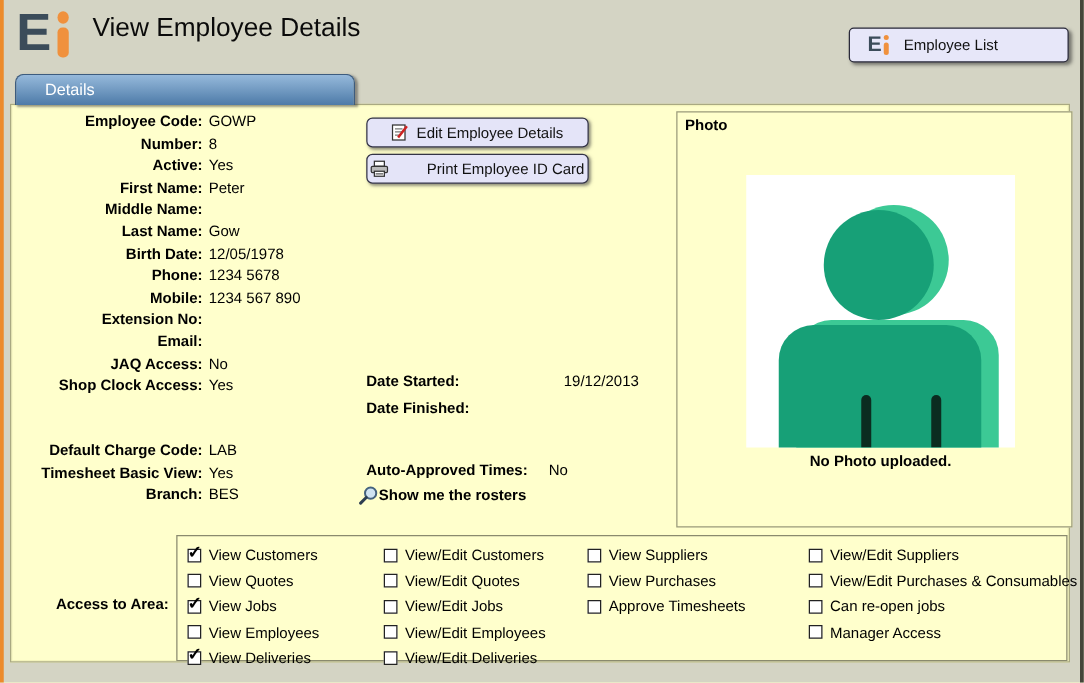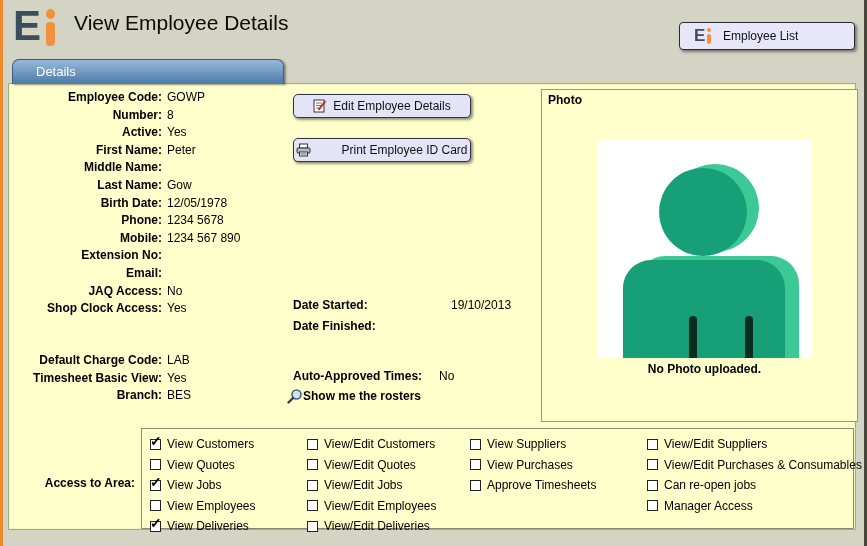--- a/index.html
+++ b/index.html
@@ -60,21 +60,21 @@
   .fields-b { position:absolute; left:0; top:268px; }
 
   .btn {
     position:absolute; left:284px; width:178px; height:24px;
     background:#e4e4f8; border:1px solid #333347; border-radius:5px;
     box-shadow:1.5px 1.5px 2.5px rgba(60,60,60,0.55);
     display:flex; align-items:center; justify-content:center; gap:6px;
     font-size:12px; color:#111; cursor:pointer;
   }
   .btn-edit { top:10px; }
-  .btn-print { top:54px;gap:30px; }
+  .btn-print { top:39px;gap:30px; }
 
   .dates { position:absolute; left:284px; top:214px; }
   .drow { height:21px; line-height:15px; font-size:12px; white-space:nowrap; }
   .dlabel { display:inline-block; width:158px; text-align:left; font-weight:bold; padding-right:5px; }
 
   .auto-row { position:absolute; left:284px; top:285px; font-size:12px; white-space:nowrap; }
   .auto-row .alabel { display:inline-block; width:146px; font-weight:bold; padding-right:5px; }
 
   .rosters { position:absolute; left:278px; top:304px; display:flex; align-items:center; cursor:pointer; }
   .rosters .rtext { font-size:12px; font-weight:bold; }
@@ -174,21 +174,21 @@
       <svg width="15" height="14" viewBox="0 0 15 14">
         <rect x="3.5" y="1" width="8" height="4" fill="#fff" stroke="#333" stroke-width="1"></rect>
         <rect x="1" y="5" width="13" height="5" rx="1" fill="#bbb" stroke="#333" stroke-width="1"></rect>
         <rect x="3.5" y="9" width="8" height="4" fill="#fff" stroke="#333" stroke-width="1"></rect>
         <line x1="4.5" y1="11" x2="10.5" y2="11" stroke="#555" stroke-width="1"></line>
       </svg>
       <span>Print Employee ID Card</span>
     </div>
 
     <div class="dates">
-      <div class="drow"><span class="dlabel">Date Started:</span><span>19/10/2013</span></div>
+      <div class="drow"><span class="dlabel">Date Started:</span><span>19/12/2013</span></div>
       <div class="drow"><span class="dlabel">Date Finished:</span><span></span></div>
     </div>
 
     <div class="auto-row">
       <span class="alabel">Auto-Approved Times:</span><span>No</span>
     </div>
 
     <div class="rosters">
       <svg width="16" height="16" viewBox="0 0 16 16">
         <circle cx="9.5" cy="6.5" r="4.5" fill="#cfe3f2" stroke="#44627e" stroke-width="1.6"></circle>

